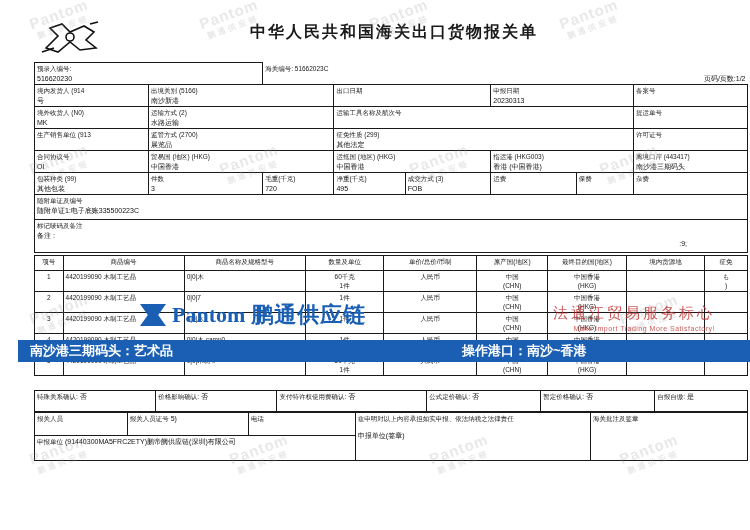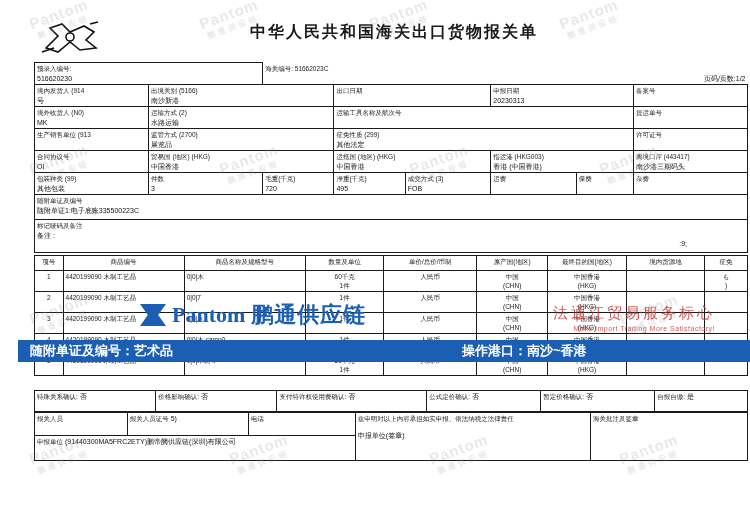--- a/index.html
+++ b/index.html
@@ -418,14 +418,14 @@
   <div class="bmark"></div>
   <div class="bname">Pantom</div>
   <div class="bcn">鹏通供应链</div>
 </div>
 
 <div class="stampzone">
   <div class="s1">法通江贸易服务标心</div>
   <div class="s2">Make Import Trading More Satisfactory!</div>
 </div>
 
-<div class="banner banner1">随附单证及编号：艺术品</div>
+<div class="banner banner1">南沙港三期码头：艺术品</div>
 <div class="banner banner2">操作港口：南沙~香港</div>
 
 </body></html>

